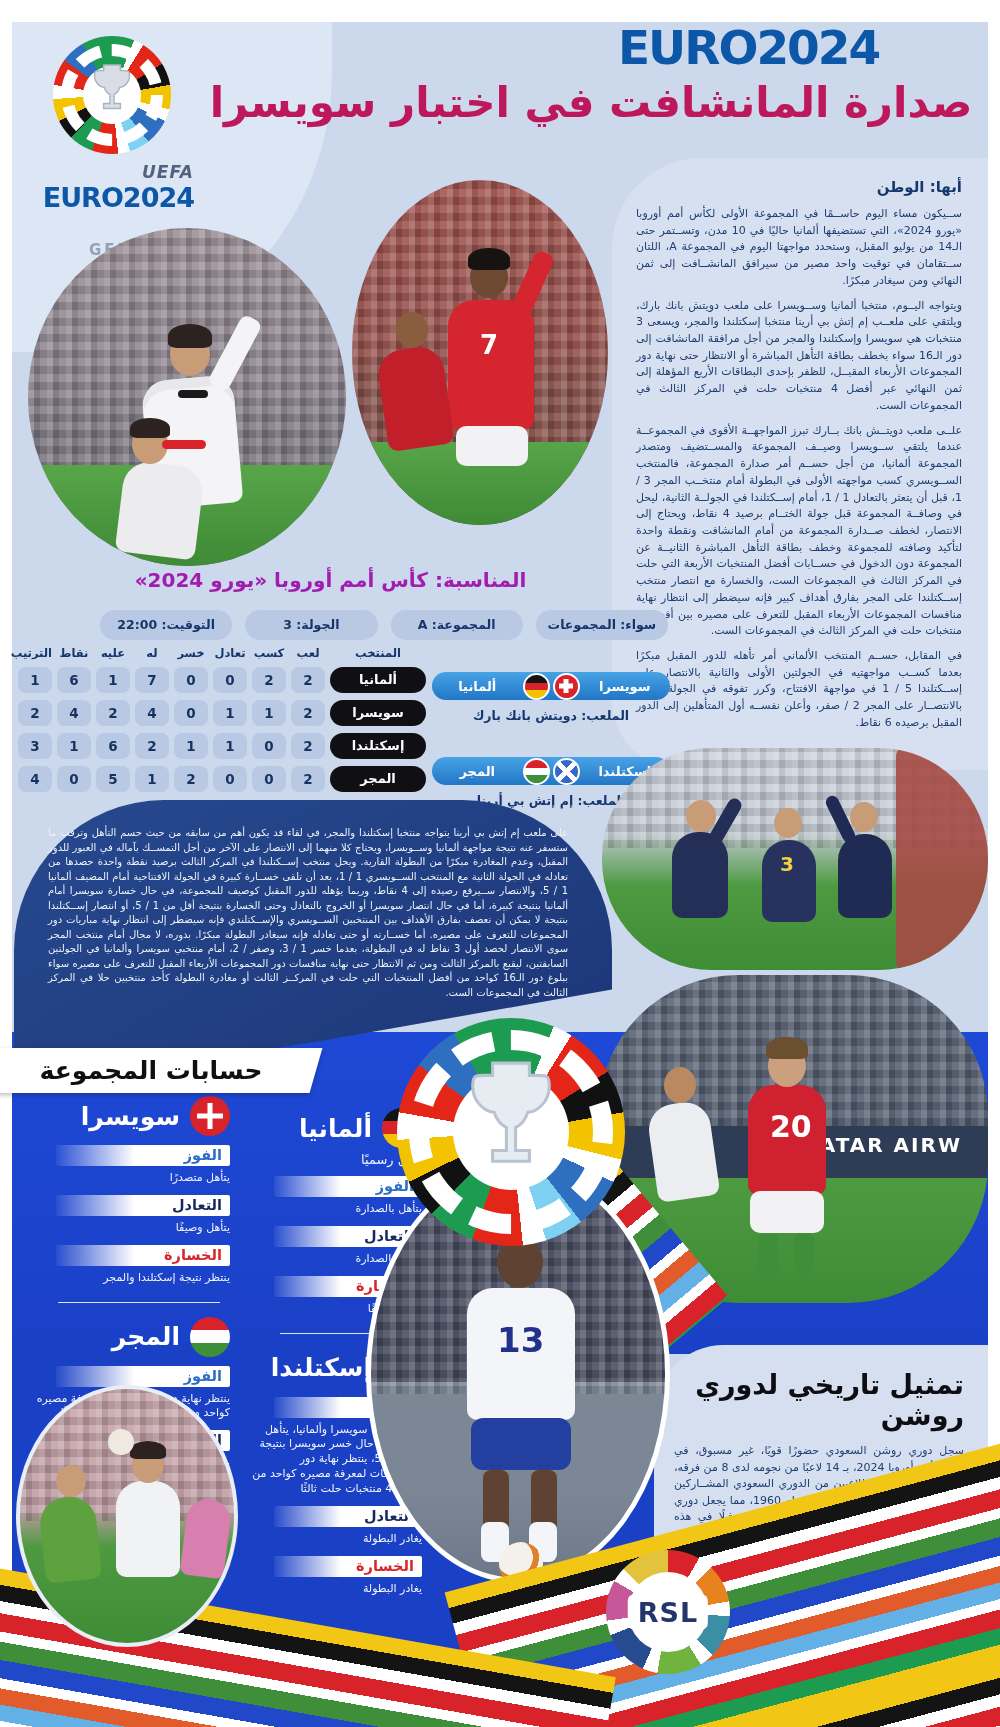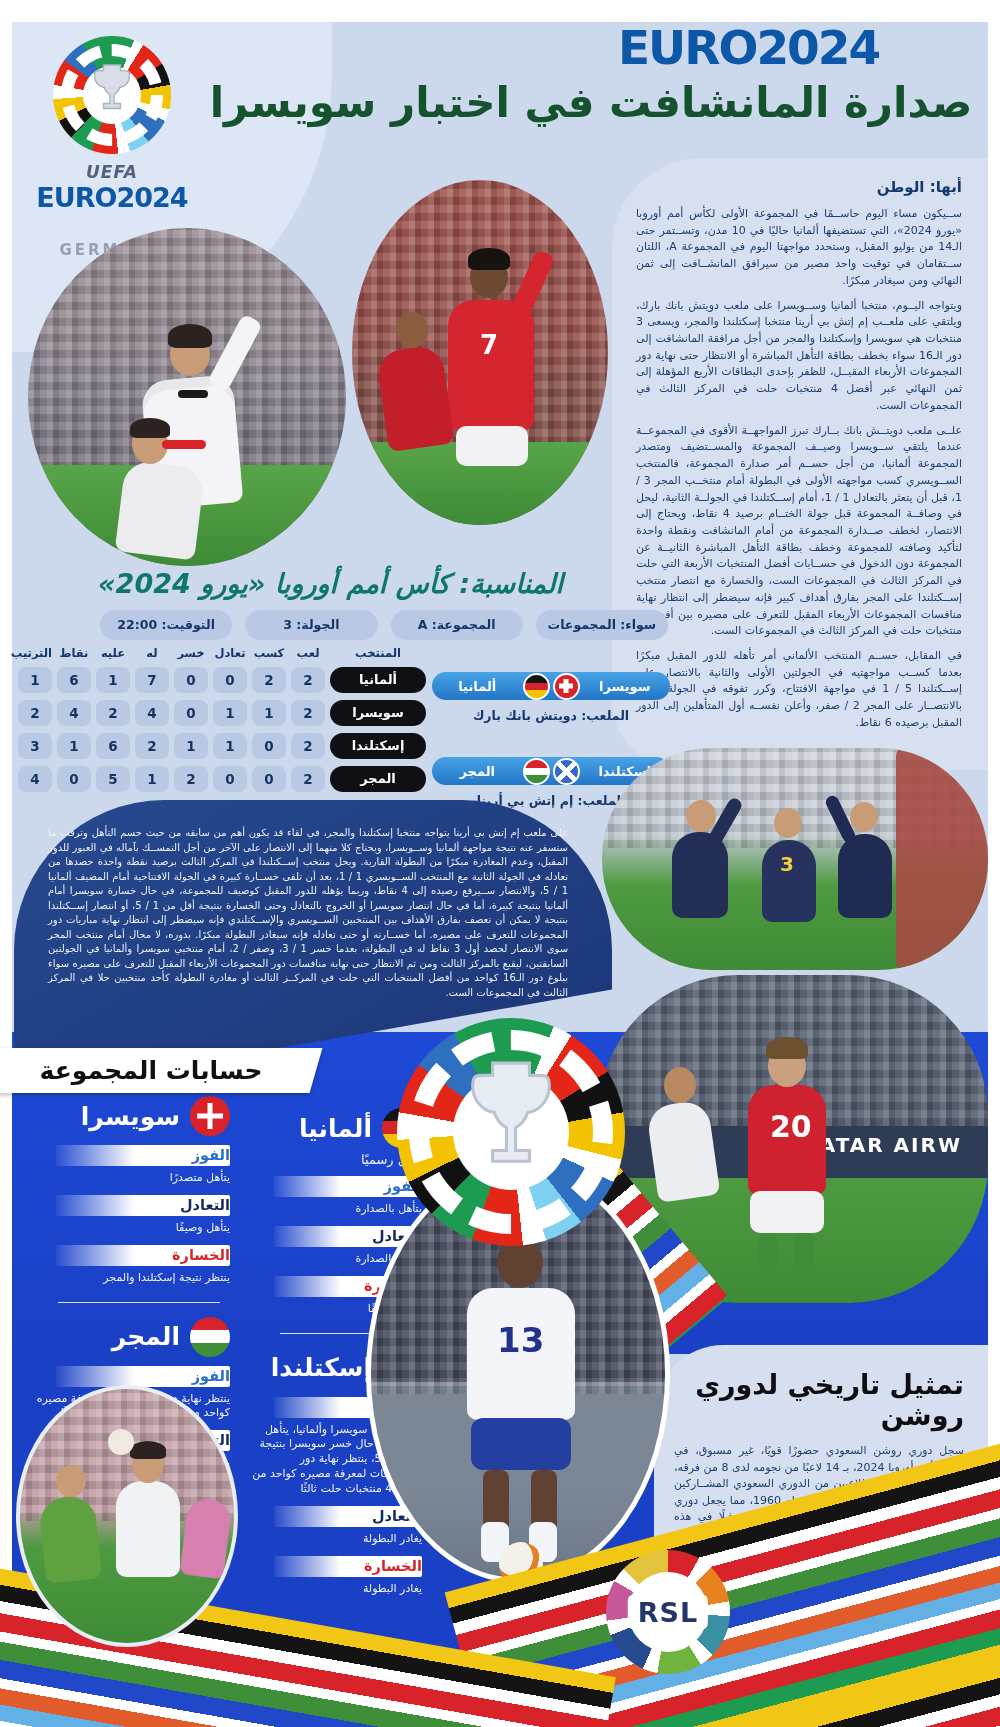--- a/index.html
+++ b/index.html
@@ -13,45 +13,45 @@
 
   .blue-top  { position:absolute; left:12px; top:1032px; width:976px; height:322px; background:linear-gradient(180deg,#1e49d6,#1a40c6); z-index:2; }
   .blue-left { position:absolute; left:12px; top:1354px; width:646px; height:312px; background:#1a40c6; z-index:2; }
 
   .navy-blob { position:absolute; left:14px; top:800px; width:598px; height:316px;
     background:linear-gradient(150deg,#27498f,#1b3576); border-radius:150px 150px 0 0;
     clip-path:polygon(0 0,100% 0,100% 60%,52% 76%,0 92%); z-index:3; padding:26px 44px 0 34px; }
 
   
   .wordmark { position:absolute; left:618px; top:20px; width:356px; text-align:left; font-size:47px; font-weight:900; letter-spacing:-2px; color:#0d57a8; z-index:2; }
-  .uefa-logo { position:absolute; left:30px; top:36px; width:164px; z-index:2; text-align:center; }
+  .uefa-logo { position:absolute; left:30px; top:36px; width:164px; z-index:2; }
   .ring { position:relative; width:118px; height:118px; margin:0 auto; border-radius:50%;
     background:conic-gradient(#1c9b51 0 22deg,#fff 22deg 32deg,#e42618 32deg 58deg,#111 58deg 80deg,#f4c300 80deg 104deg,#fff 104deg 116deg,#2f6fc0 116deg 142deg,#7fd1f2 142deg 162deg,#fff 162deg 174deg,#e42618 174deg 200deg,#1c9b51 200deg 224deg,#111 224deg 244deg,#f4c300 244deg 266deg,#fff 266deg 280deg,#e42618 280deg 306deg,#2f6fc0 306deg 330deg,#1c9b51 330deg 360deg); }
   .ring::before { content:""; position:absolute; inset:8px; border-radius:50%; border:12px dashed #ffffff; }
   .ring::after { content:""; position:absolute; inset:30px; border-radius:50%; background:#fff; }
   .ring svg { position:absolute; left:50%; top:50%; transform:translate(-50%,-54%); z-index:2; }
   .uefa-word { margin-top:8px; font-size:17px; font-weight:700; color:#51617e; font-style:italic; letter-spacing:1px; }
   .uefa-euro { font-size:27px; font-weight:900; letter-spacing:-1px; color:#0d57a8; }
   .uefa-germany { font-size:15px; font-weight:700; color:#94a0b4; letter-spacing:3px;margin-top:28px; }
-  .headline { position:absolute; left:200px; top:78px; width:782px; text-align:center; font-size:42px; font-weight:900; color:#14532d; z-index:2; }
+  .headline { position:absolute; left:200px; top:78px; width:782px; text-align:center; font-size:42px; font-weight:900; color:#be185d; z-index:2; }
 
   
   .photo { position:absolute; overflow:hidden; z-index:2; }
   .crowd { position:absolute; inset:0;
     background-image:repeating-linear-gradient(90deg, rgba(255,255,255,.16) 0 6px, rgba(0,0,0,.08) 6px 12px, rgba(255,255,255,.05) 12px 19px),
                      repeating-linear-gradient(0deg, rgba(0,0,0,.12) 0 8px, rgba(255,255,255,.07) 8px 16px); }
   .pitch { position:absolute; left:-5%; width:110%; bottom:0; background:linear-gradient(180deg,#58a549,#3e8a36); }
   .torso { position:absolute; border-radius:26px 26px 10px 10px; }
   .head  { position:absolute; border-radius:50%; background:#c79c76; }
   .hair  { position:absolute; border-radius:50% 50% 20% 20%; background:#2c2320; }
   .limb  { position:absolute; border-radius:8px; }
   .jersey-num { position:absolute; font-weight:900; color:#ffffff; }
 
   
-  .match-title { position:absolute; left:58px; top:568px; width:545px; text-align:center; font-size:27px; font-weight:800; color:#0f766e; z-index:2;font-style:italic; }
+  .match-title { position:absolute; left:58px; top:568px; width:545px; text-align:center; font-size:20px; font-weight:800; color:#a21caf; z-index:2; }
   .pills { position:absolute; left:100px; top:610px; width:568px; display:flex; gap:13px; z-index:2; }
   .pill { flex:1; height:30px; line-height:30px; background:#b9c8e3; border-radius:15px; text-align:center; font-size:12.5px; font-weight:700; color:#14366b; white-space:nowrap; padding:0 8px; }
 
   
   .standings { position:absolute; left:16px; top:646px; width:410px; display:grid; grid-template-columns:96px repeat(8,34px); gap:7px 5px; direction:rtl; z-index:2; }
   .st-h { font-size:11.5px; font-weight:700; color:#14366b; text-align:center; align-self:end; }
   .team-pill { height:26px; line-height:26px; background:#101014; color:#fff; border-radius:14px; text-align:center; font-size:13px; font-weight:700; }
   .st-v { height:26px; line-height:26px; background:#b9c8e3; border-radius:8px; text-align:center; font-size:13.5px; font-weight:800; color:#16335f; }
 
   
@@ -82,21 +82,21 @@
 
   
   .banner { position:absolute; left:-14px; top:1048px; width:330px; height:45px; background:#ffffff; transform:skewX(-16deg); z-index:6; box-shadow:0 2px 5px rgba(0,0,0,.25); }
   .banner span { display:block; transform:skewX(16deg); text-align:center; line-height:45px; font-size:25px; font-weight:900; color:#101014; }
 
   
   .cards-col { position:absolute; z-index:4; direction:rtl; }
   .card-head { display:flex; align-items:center; gap:10px; margin-bottom:8px; }
   .card-name { font-size:25px; font-weight:900; color:#ffffff; }
   .card-note { font-size:13px; color:#eef2fa; margin:-4px 0 8px; }
-  .badge { display:block; width:86%; height:21px; line-height:21px; padding-right:0; margin:9px 0 5px;
+  .badge { display:block; width:86%; height:21px; line-height:21px; padding-right:8px; margin:9px 0 5px;
     background:linear-gradient(270deg,#ffffff 55%,rgba(255,255,255,.06)); border-radius:2px; font-size:14.5px; font-weight:800; }
   .badge.win  { color:#2b6fc8; }
   .badge.draw { color:#132a5e; }
   .badge.loss { color:#d8252b; }
   .card-desc { font-size:11px; line-height:1.35; color:#f2f5fc; }
   .card-div { border:none; border-top:1.5px solid rgba(255,255,255,.85); margin:16px 10px 14px 30px; }
 
   
   .trophy-emblem { position:absolute; left:382px; top:1012px; width:258px; height:240px; z-index:5; }
   .trophy-emblem .ring { width:228px; height:228px; margin:6px auto; }

